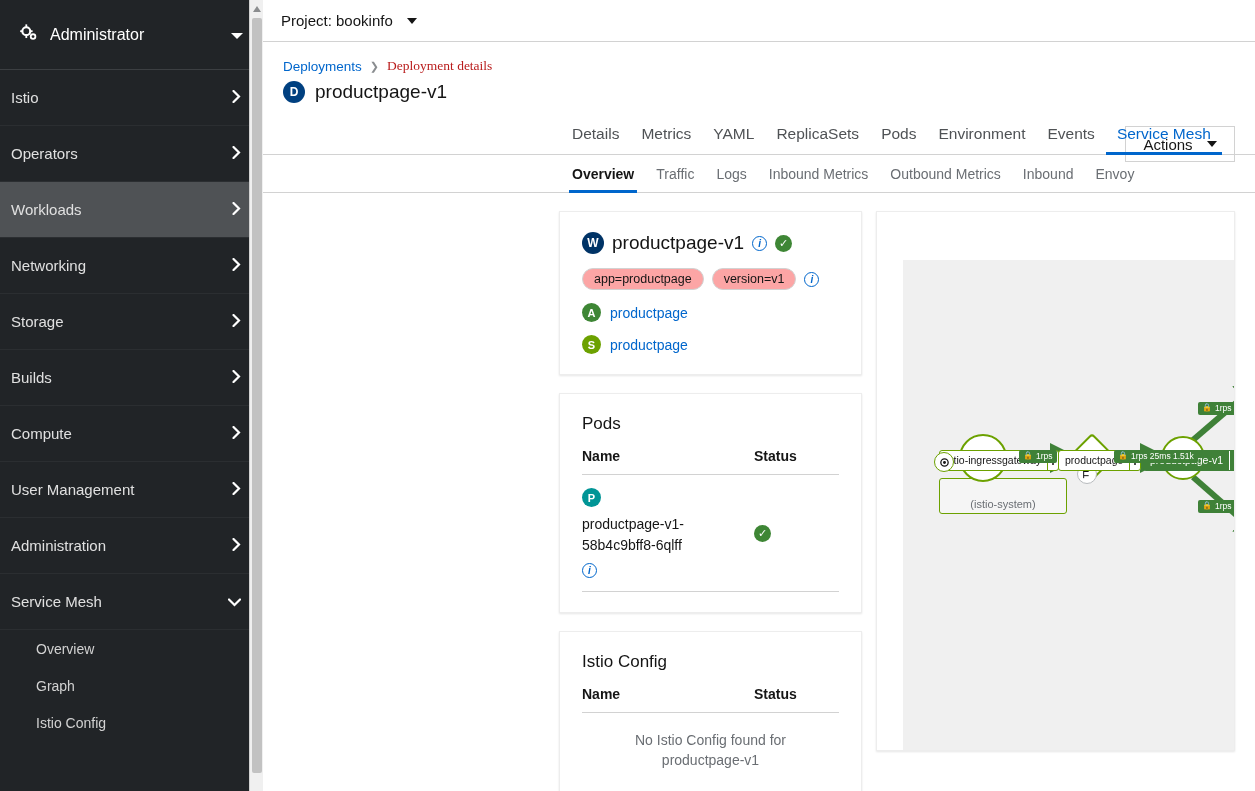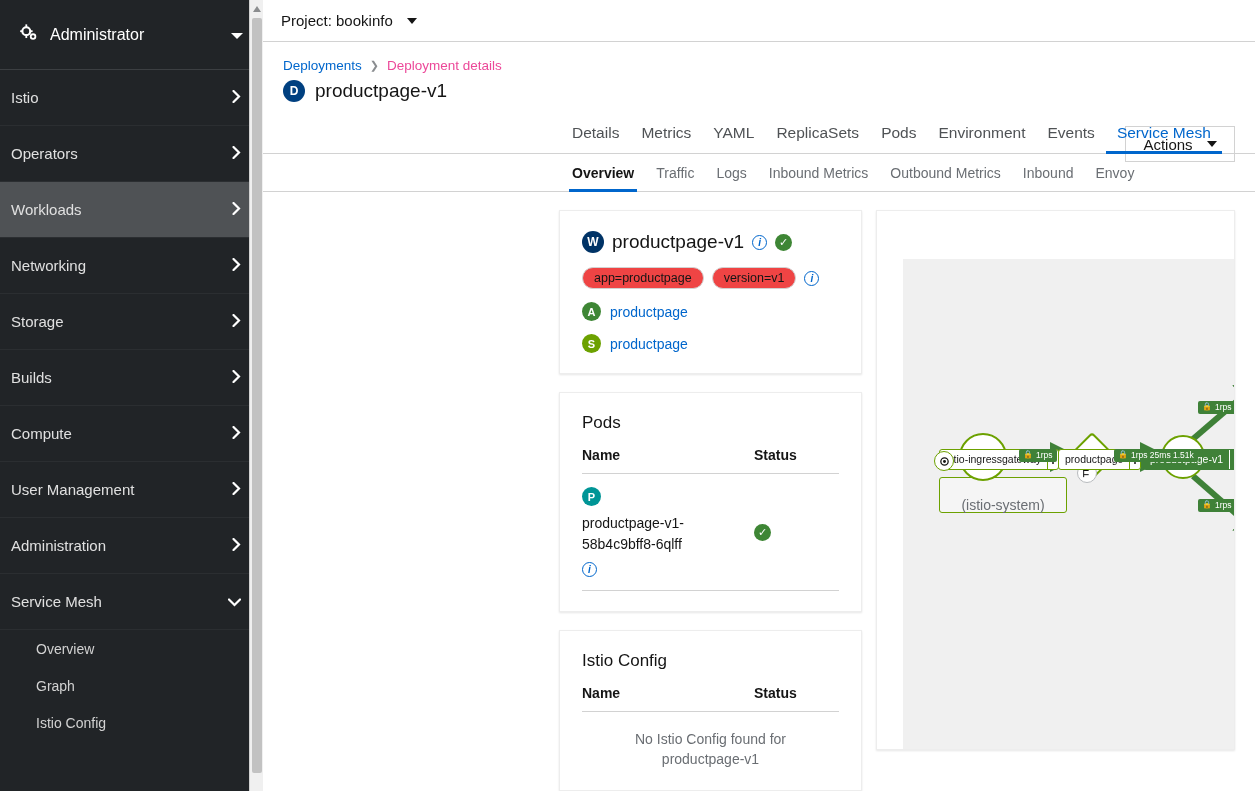--- a/index.html
+++ b/index.html
@@ -64,21 +64,21 @@
   .caret-down {
     display: inline-block; margin-left: 14px;
     width: 0; height: 0;
     border-left: 5px solid transparent; border-right: 5px solid transparent;
     border-top: 6px solid #151515;
   }
   .page-head { padding: 16px 20px 0 20px; position: relative; }
   .breadcrumb { font-size: 13.5px; display: flex; align-items: center; gap: 8px; }
   .breadcrumb a { color: #06c; text-decoration: none; }
   .bc-sep { color: #8a8d90; font-size: 11px; }
-  .bc-current { color: #ec4899; }
+  .bc-current { color: #b91c1c; font-family: Liberation Serif, serif; }
   .title-row { display: flex; align-items: center; gap: 10px; margin-top: 7px; }
   .badge-circle {
     width: 22px; height: 22px; border-radius: 50%;
     display: flex; align-items: center; justify-content: center;
     color: #fff; font-size: 12px; font-weight: bold;
   }
   .res-title { font-size: 19px; color: #151515; }
   .actions-btn {
     position: absolute; right: 20px; top: 84px;
     width: 110px; height: 36px;
@@ -136,21 +136,21 @@
     font-style: italic; font-weight: bold; cursor: pointer;
   }
   .ok-check {
     width: 17px; height: 17px; border-radius: 50%; background: #3e8635;
     color: #fff; font-size: 11px; display: inline-flex;
     align-items: center; justify-content: center;
   }
   .labels-row { display: flex; align-items: center; gap: 8px; margin-top: 14px; }
   .chip {
     border: 1px solid #d2d2d2; border-radius: 13px;
-    padding: 3px 11px; font-size: 12.5px; color: #151515; background: #ef4444;
+    padding: 3px 11px; font-size: 12.5px; color: #151515; background: #fca5a5;
   }
   .link-row { display: flex; align-items: center; gap: 9px; margin-top: 13px; }
   .link-row a { color: #06c; font-size: 14px; text-decoration: none; }
   .mini-badge {
     width: 19px; height: 19px; border-radius: 50%;
     color: #fff; font-size: 11px; font-weight: bold;
     display: inline-flex; align-items: center; justify-content: center;
   }
 
   table.tbl { width: 100%; border-collapse: collapse; }
@@ -209,21 +209,21 @@
   }
   .glabel .lkebab i { width: 2px; height: 2px; background: #151515; border-radius: 50%; }
   .glabel.hl { background: #3f8138; border-color: #3f8138; color: #fff; }
   .glabel.hl .lkebab { border-left-color: #fff; }
   .glabel.hl .lkebab i { background: #fff; }
   .gbox {
     position: absolute; border: 1px solid #6ca100; border-radius: 3px;
     background: rgba(255,255,255,0.35);
   }
   .gns {
-    position: absolute; font-size: 14px; color: #6a6e73; text-align: center;
+    position: absolute; font-size: 11px; color: #6a6e73; text-align: center;
   }
   .edgelabel {
     position: absolute; background: #3f8138; color: #fff;
     font-size: 8.5px; padding: 2px 4px; border-radius: 2px;
     white-space: nowrap; display: flex; align-items: center; gap: 3px;
     line-height: 1;
   }
   .lock { font-size: 8px; }
 </style>
 </head>

